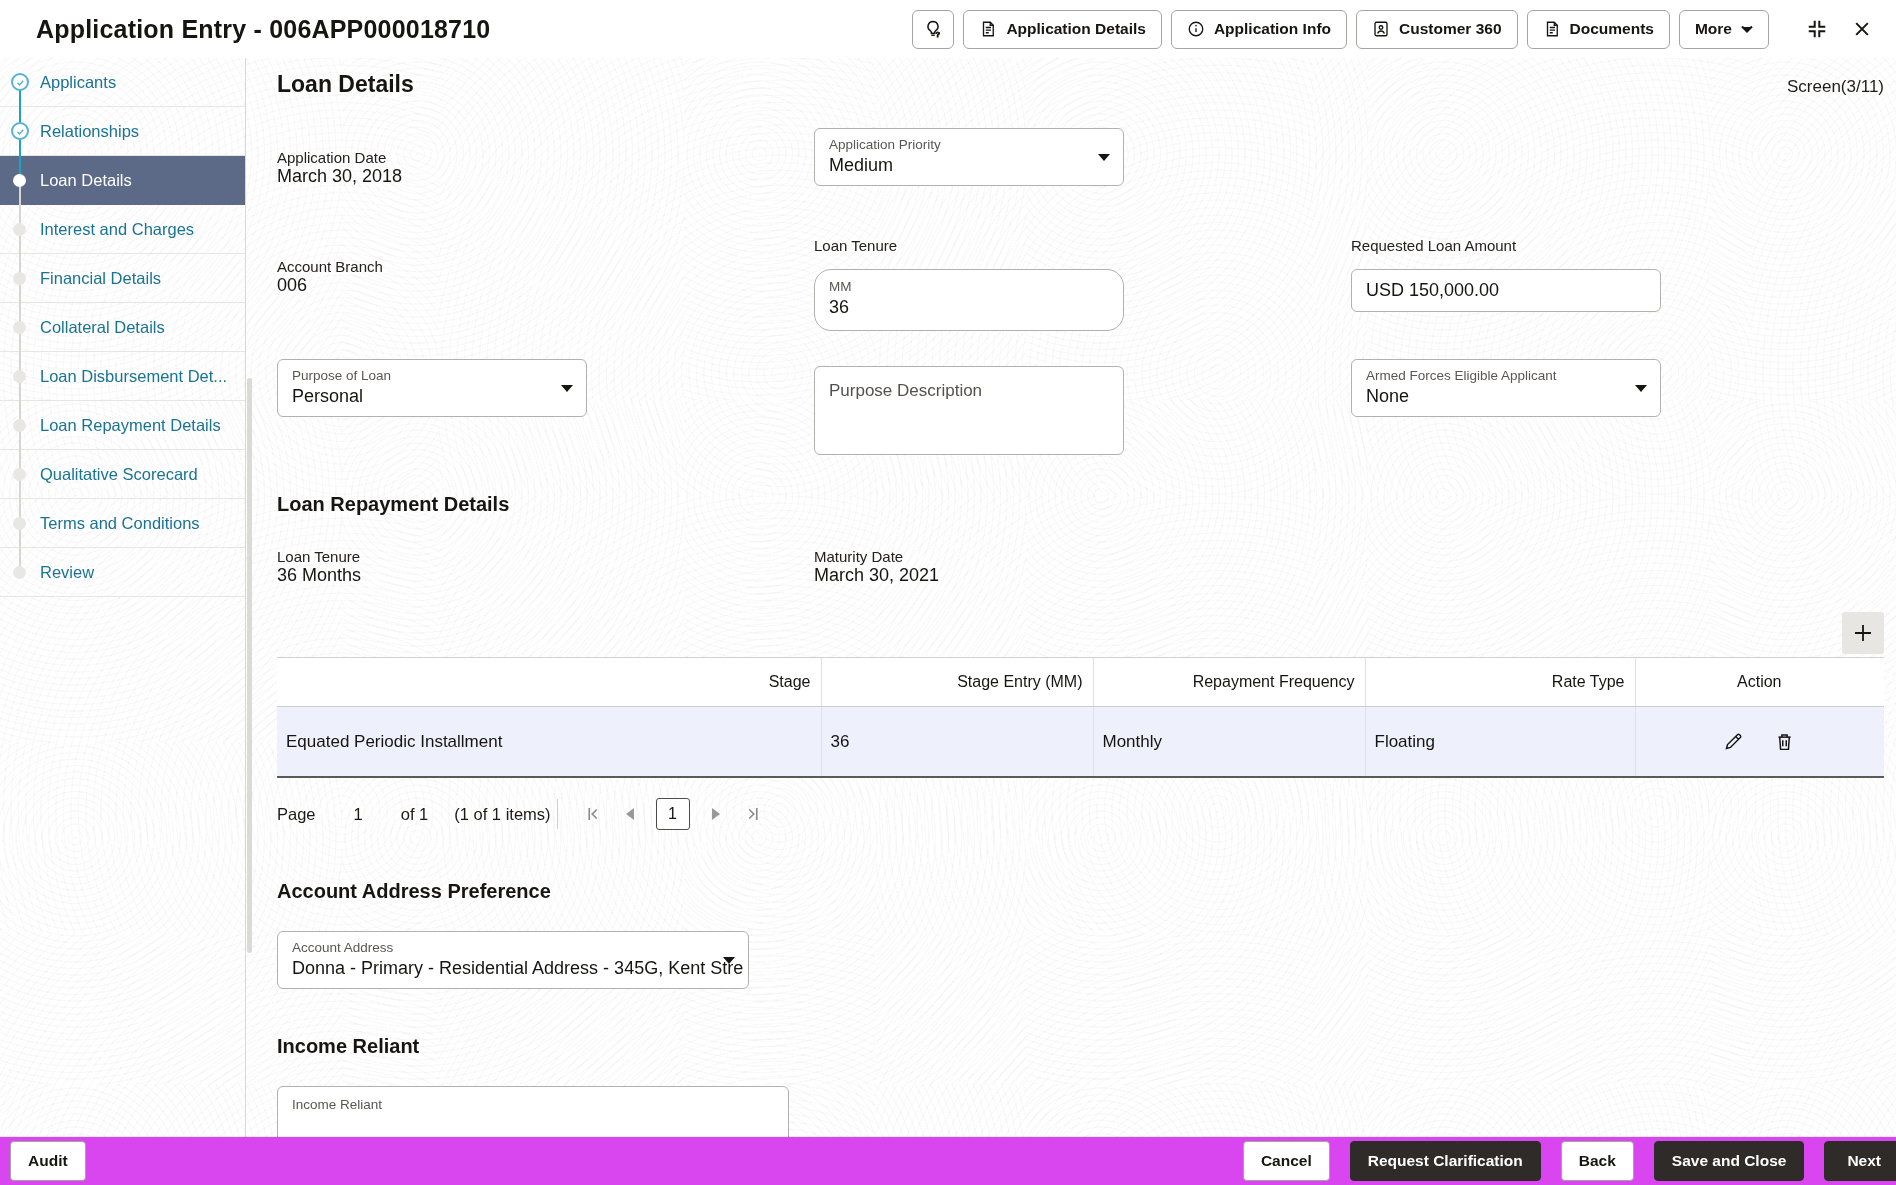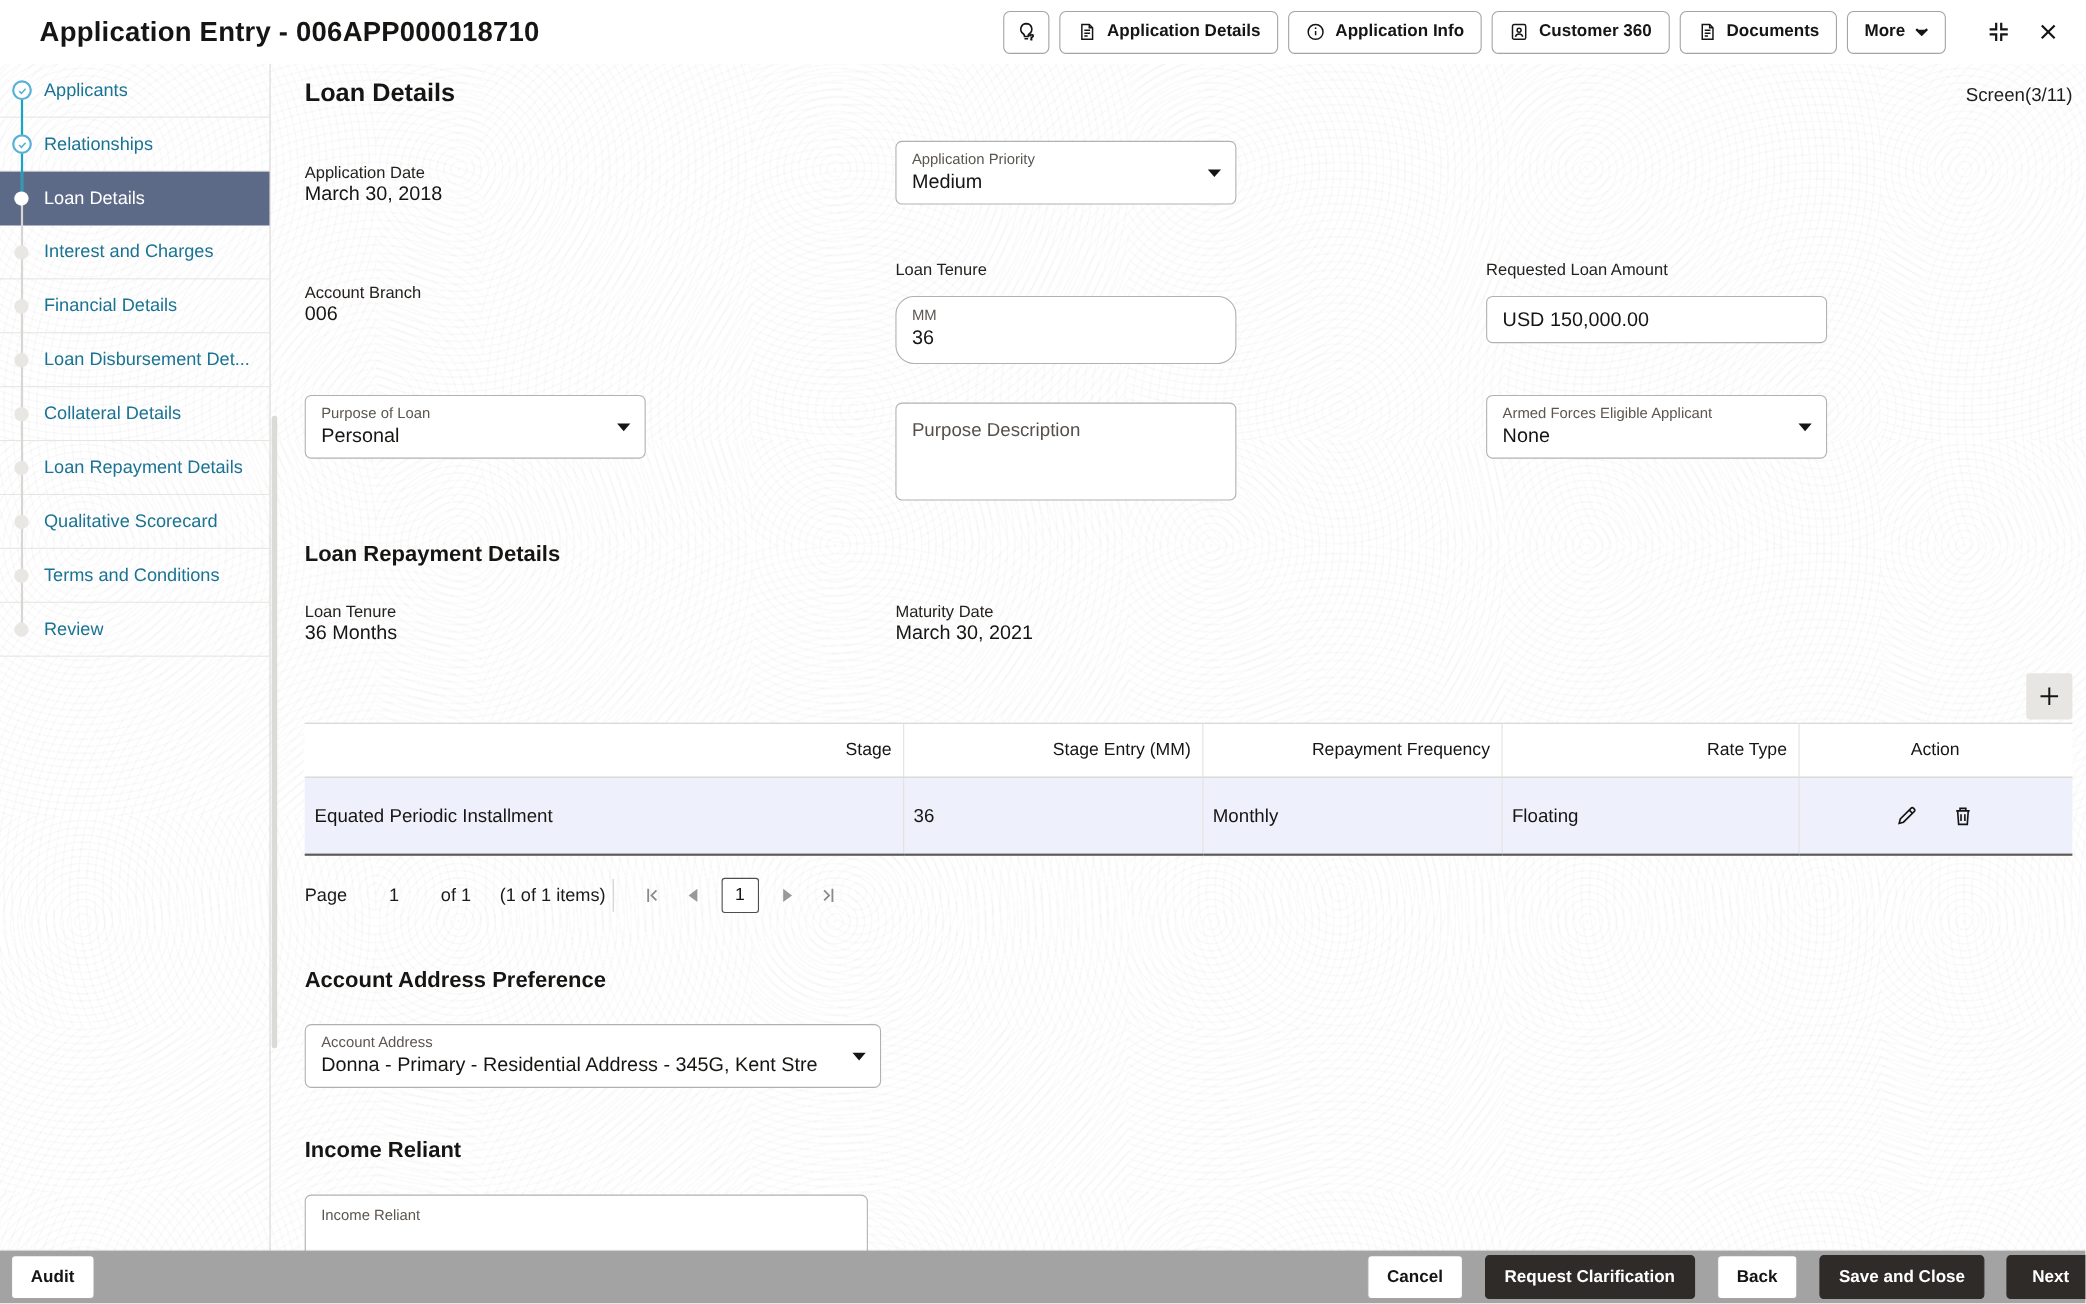--- a/index.html
+++ b/index.html
@@ -101,27 +101,27 @@
   .pagination { margin-top:20px; display:flex; align-items:center; font-size:16.5px; color:#1c1a17; }
   .pagination .sp { margin-right:38px; }
   .pagination .sp2 { margin-right:26px; }
   .pgsep { width:1px; height:30px; background:#d0cecb; margin:0 24px 0 6px; }
   .pgicons { display:flex; align-items:center; gap:18px; }
   .pgbtn { background:none; border:none; cursor:pointer; display:inline-flex; padding:2px; }
   .pgbox { width:34px; height:32px; border:1px solid #4f4d4a; border-radius:3px; text-align:center;
            font-family:inherit; font-size:16px; color:#161513; background:#fff; outline:none; }
 
   .aap-head { margin-top:50px; }
-  .addr-box { margin-top:28px; width:524px; }
+  .addr-box { margin-top:28px; width:472px; }
   .ir-head { margin-top:46px; }
   .ir-box { margin-top:28px; width:512px; height:96px; border:1px solid #b3b1ae; border-radius:6px;
             background:#fff; padding:10px 14px; }
 
   
-  .footer { flex:0 0 48px; background:#a3a3a3; display:flex; align-items:center; padding-left:10px;
+  .footer { flex:0 0 48px; background:#d946ef; display:flex; align-items:center; padding-left:10px;
             box-shadow:0 -1px 0 rgba(0,0,0,.07); position:relative; z-index:3; overflow:hidden; }
   .fbtn { height:40px; padding:0 17px; border-radius:4px; font-family:inherit; font-size:15.5px;
           font-weight:600; cursor:pointer; white-space:nowrap; }
   .fbtn.light { background:#fff; border:1px solid #a6a4a1; color:#161513; }
   .fbtn.dark { background:#2F2B28; border:1px solid #2F2B28; color:#fff; }
   .fright { margin-left:auto; display:flex; align-items:center; gap:20px; }
   .fbtn.next { margin-right:-8px; padding:0 22px; }
 
   svg { display:block; }
 </style>
@@ -242,25 +242,25 @@
       <div class="step s-upcoming">
         <span class="marker"></span>
         <span class="lbl">Interest and Charges</span>
       </div>
       <div class="step s-upcoming">
         <span class="marker"></span>
         <span class="lbl">Financial Details</span>
       </div>
       <div class="step s-upcoming">
         <span class="marker"></span>
+        <span class="lbl">Collateral Details</span>
+      </div>
+      <div class="step s-upcoming">
+        <span class="marker"></span>
         <span class="lbl">Loan Disbursement Det...</span>
-      </div>
-      <div class="step s-upcoming">
-        <span class="marker"></span>
-        <span class="lbl">Collateral Details</span>
       </div>
       <div class="step s-upcoming">
         <span class="marker"></span>
         <span class="lbl">Loan Repayment Details</span>
       </div>
       <div class="step s-upcoming">
         <span class="marker"></span>
         <span class="lbl">Qualitative Scorecard</span>
       </div>
       <div class="step s-upcoming">

